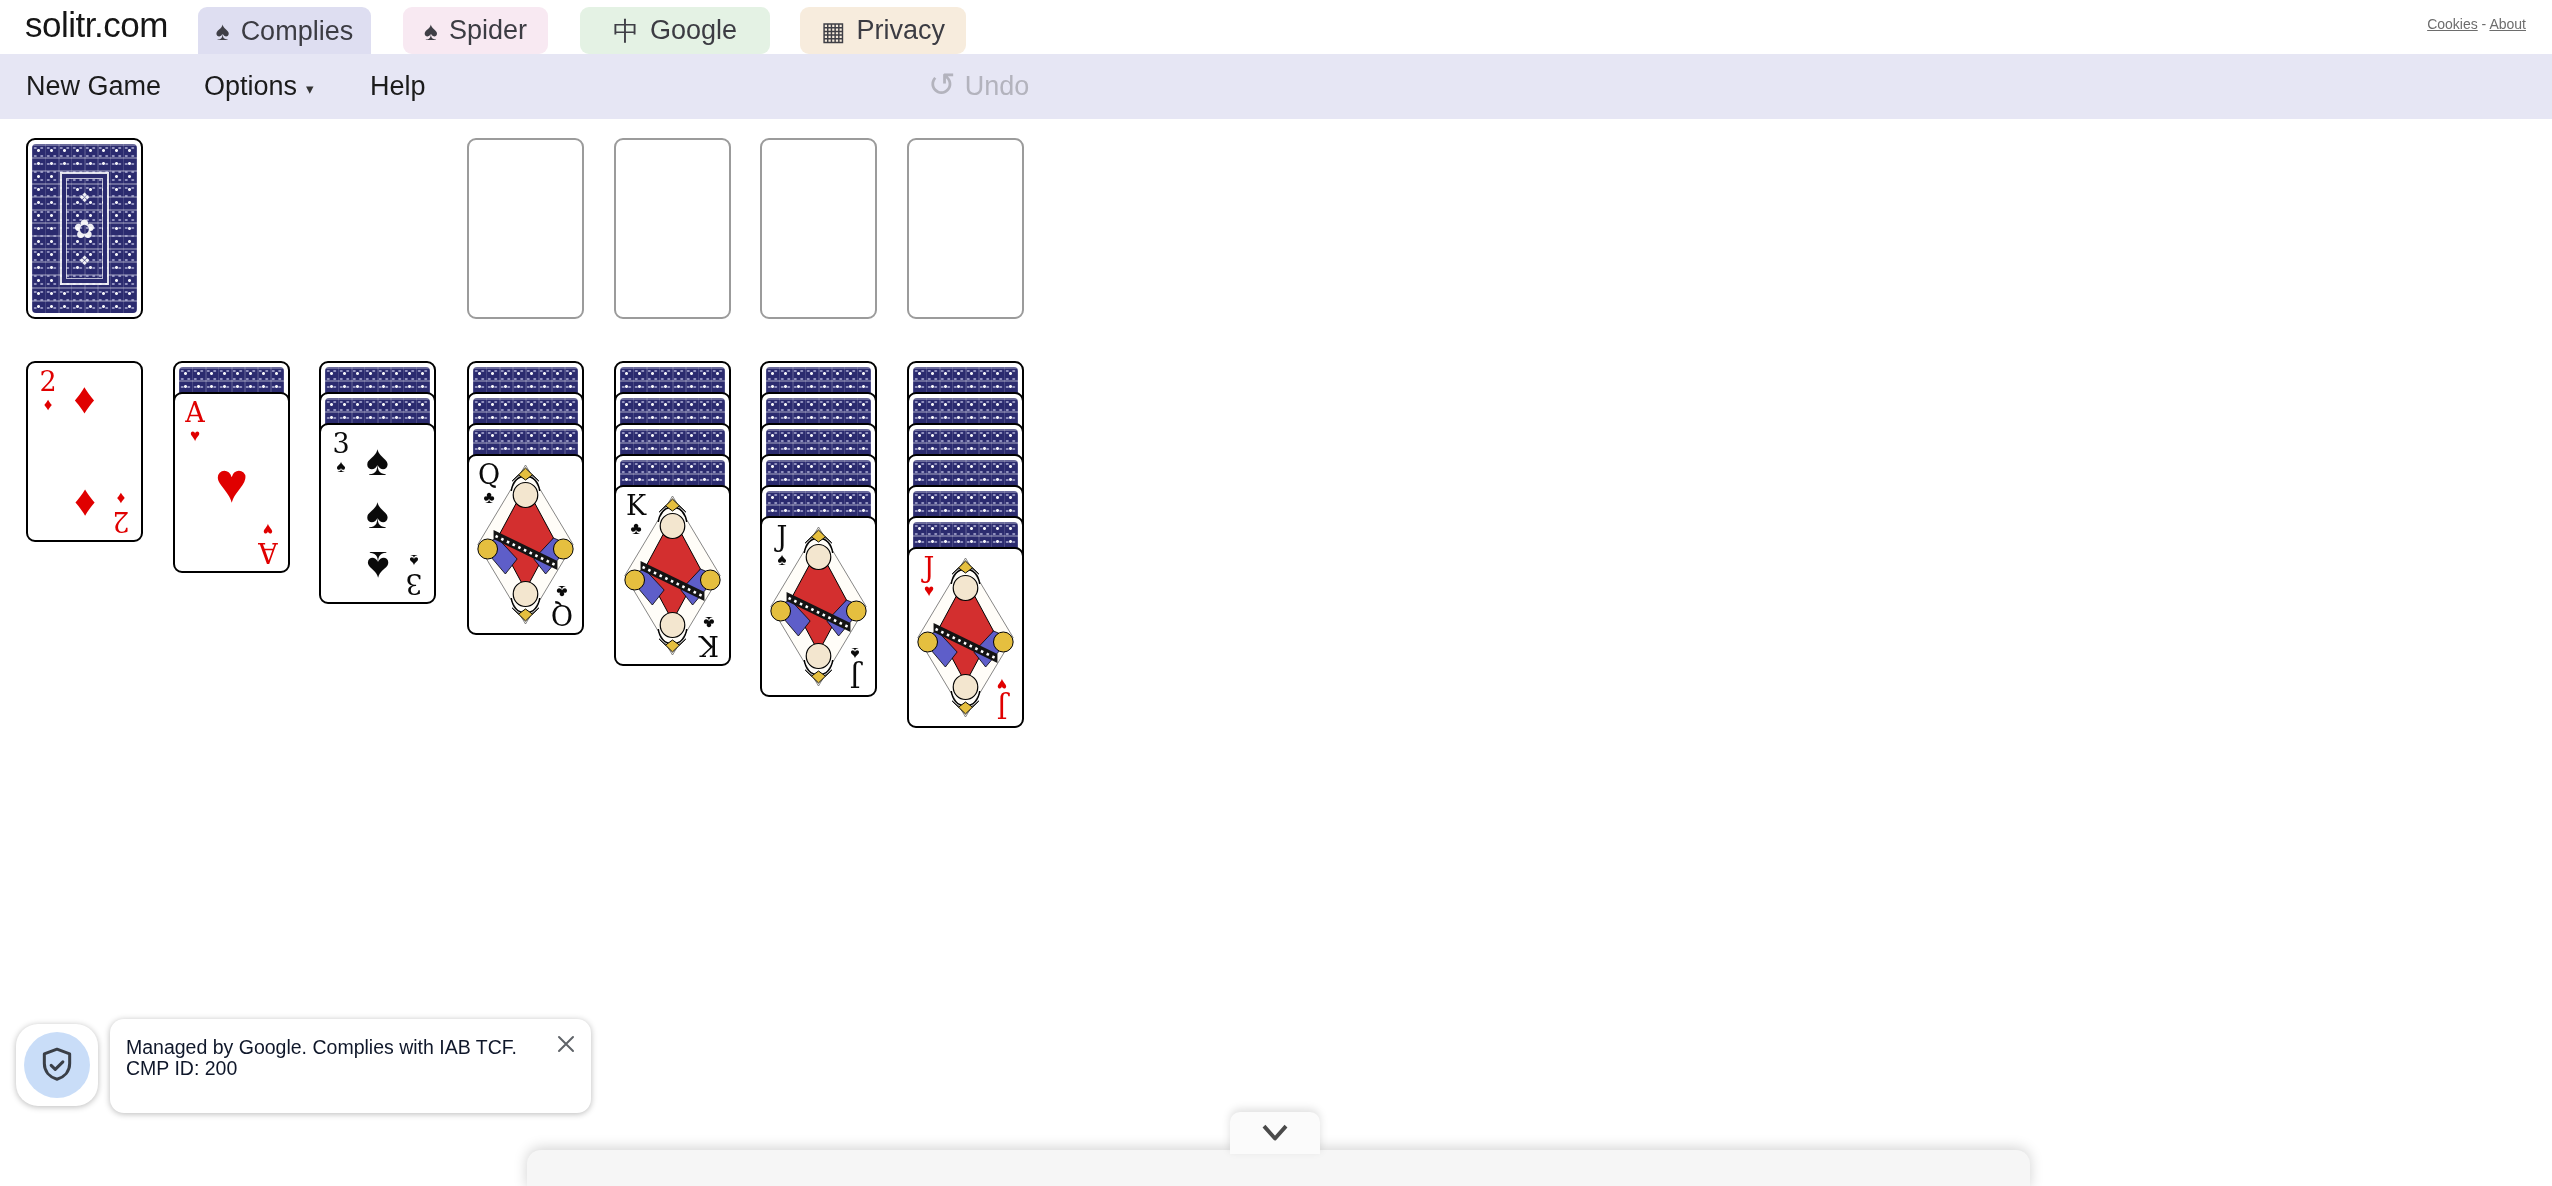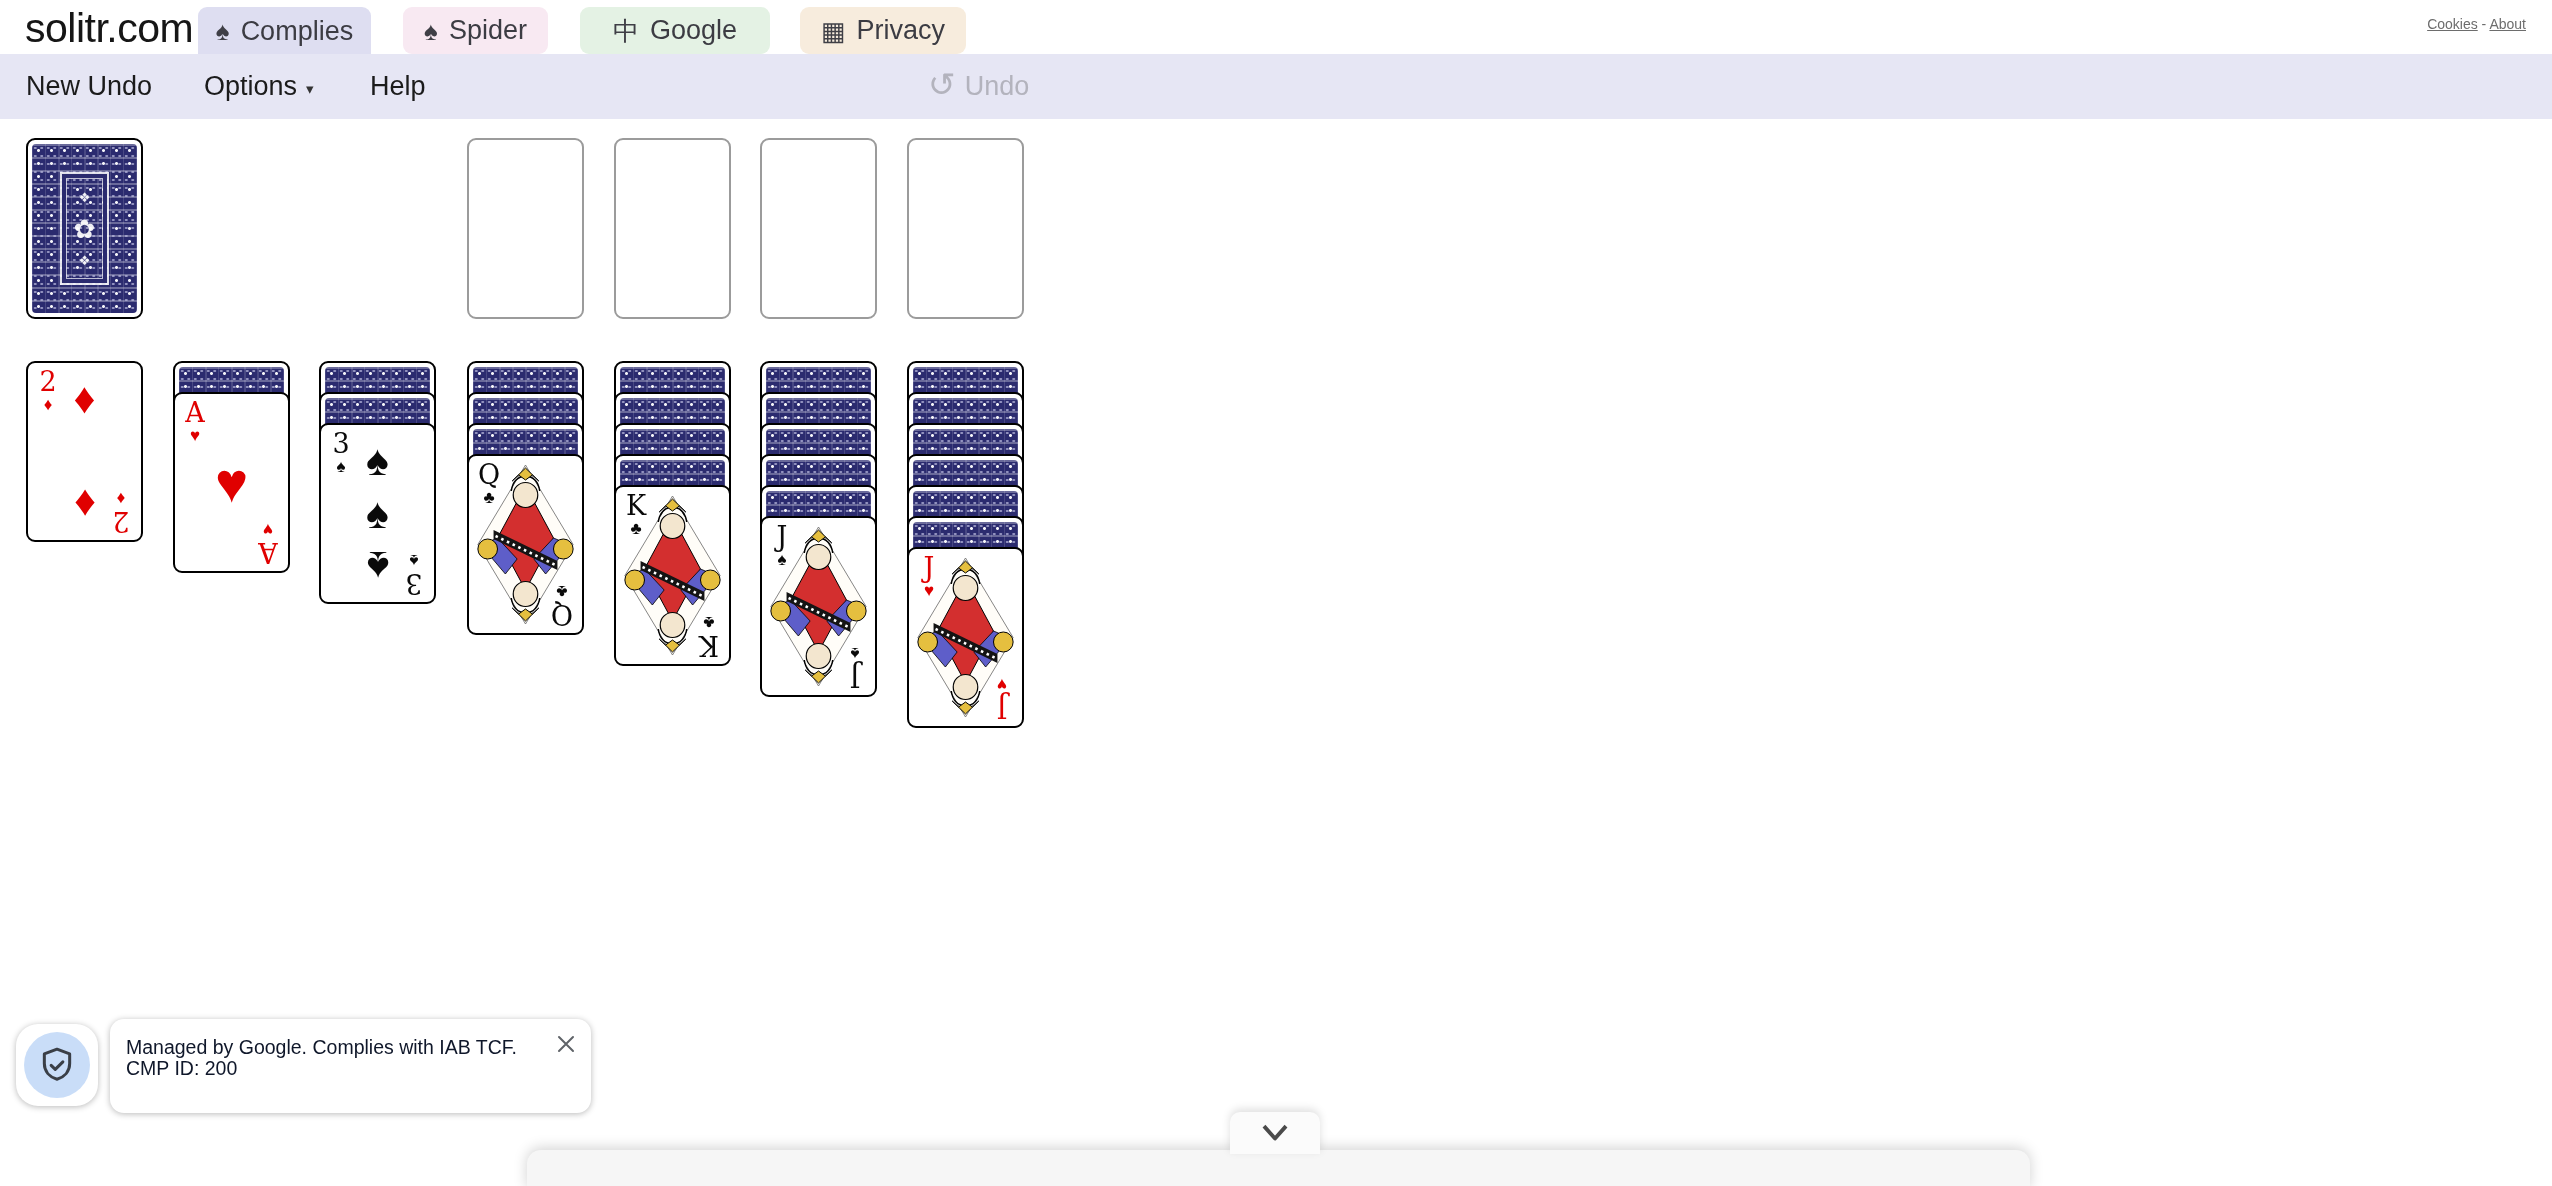--- a/index.html
+++ b/index.html
@@ -1,20 +1,20 @@
 <!DOCTYPE html>
 <html><head>
 <meta charset="utf-8">
 <style>
   html,body{margin:0;padding:0;background:#fff;}
   .screen{position:relative;width:2552px;height:1186px;overflow:hidden;background:#fff;
           font-family:"Liberation Sans",sans-serif;}
 
   
-  .logo{position:absolute;left:25px;top:5px;font-size:41px;color:#161616;letter-spacing:-0.5px;}
+  .logo{position:absolute;left:25px;top:5px;font-size:35px;color:#161616;letter-spacing:-0.5px;}
   .toplinks{position:absolute;right:26px;top:16px;font-size:14px;color:#6d6d6d;}
   .toplinks a{color:#6d6d6d;text-decoration:underline;cursor:pointer;}
   .tab{position:absolute;top:7px;height:47px;display:flex;align-items:center;justify-content:center;
        gap:11px;font-size:27px;color:#3c3c43;border-radius:9px;cursor:pointer;box-sizing:border-box;}
   .ticon{font-size:26px;line-height:1;color:#3f3f46;}
   .tab-solitaire{left:198px;width:173px;height:48px;background:#dedef1;border-radius:9px 9px 0 0;}
   .tab-spider{left:403px;width:145px;background:#f8e9f2;}
   .tab-mahjong{left:580px;width:190px;background:#e4f2e4;}
   .tab-sudoku{left:800px;width:166px;background:#f7ecdd;}
 
@@ -108,21 +108,21 @@
     <div class="tab tab-sudoku">
       <span class="ticon">▦</span>
       <span>Privacy</span>
     </div>
   </nav>
 
   <div class="toplinks"><a>Cookies</a><span> - </span><a>About</a></div>
 
   <div class="menubar">
     <div class="mi mi-new">
-      <span>New Undo</span>
+      <span>New Game</span>
     </div>
     <div class="mi mi-options">
       <span>Options</span>
       <span class="caret">▾</span>
     </div>
     <div class="mi mi-help">
       <span>Help</span>
     </div>
     <div class="mi mi-undo">
       <span class="undo-ic">↺</span>

